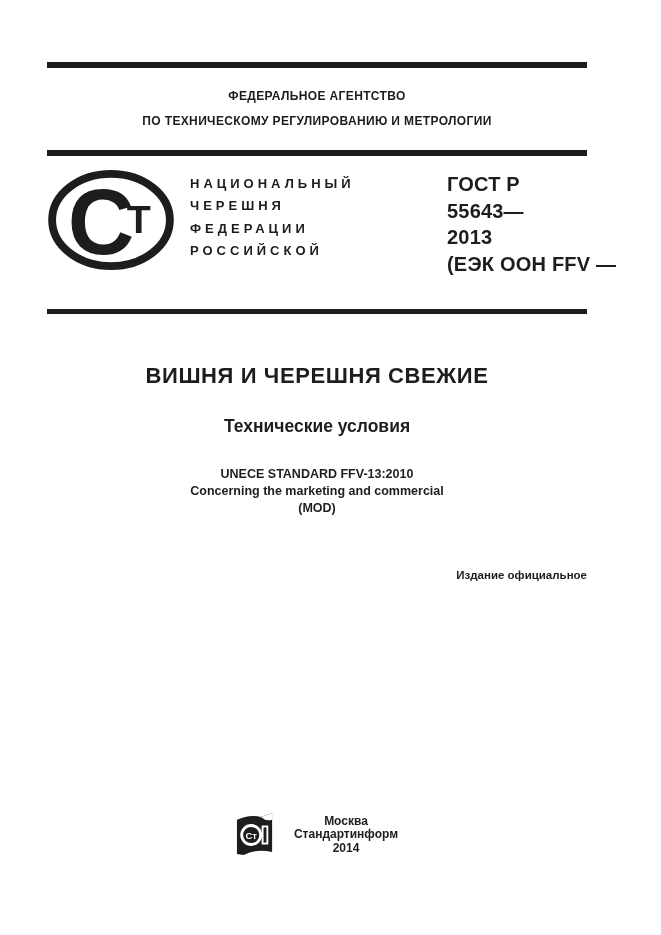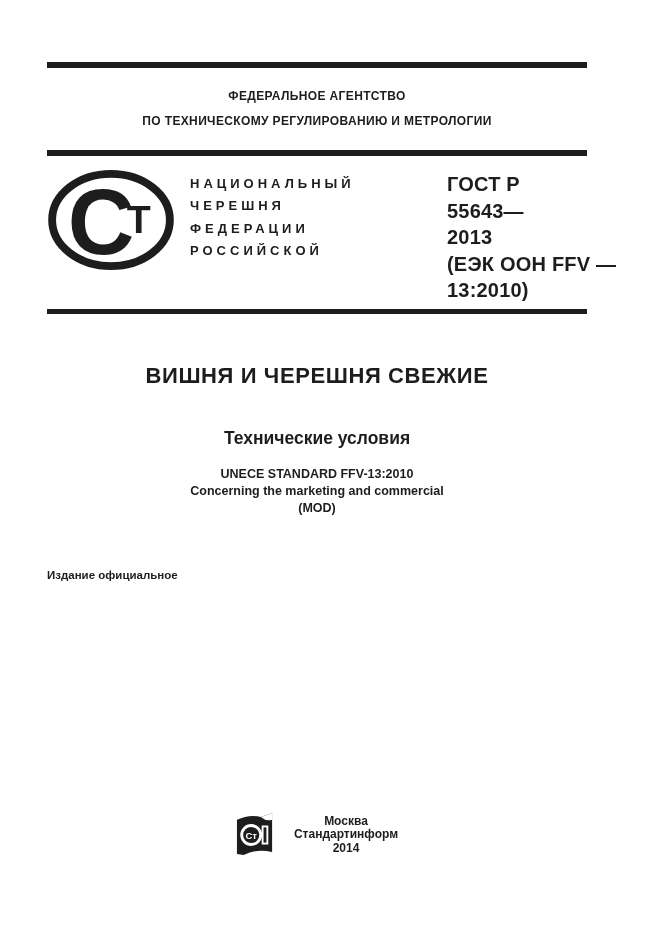--- a/index.html
+++ b/index.html
@@ -77,42 +77,42 @@
     top: 363px;
     width: 540px;
     text-align: center;
     font-weight: bold;
     font-size: 22px;
     letter-spacing: 0.6px;
   }
   .subtitle {
     position: absolute;
     left: 47px;
-    top: 428px;
+    top: 416px;
     width: 540px;
     text-align: center;
     font-weight: bold;
     font-size: 17.5px;
   }
   .unece {
     position: absolute;
     left: 47px;
     top: 466px;
     width: 540px;
     text-align: center;
     font-weight: bold;
     font-size: 12.5px;
     line-height: 17px;
   }
   .edition {
     position: absolute;
     left: 47px;
     top: 569px;
     width: 540px;
-    text-align: left;
+    text-align: right;
     font-weight: bold;
     font-size: 11.5px;
   }
 
   .imprint {
     position: absolute;
     left: 47px;
     top: 812px;
     width: 540px;
     display: flex;
@@ -156,21 +156,20 @@
     <div>ЧЕРЕШНЯ</div>
     <div>ФЕДЕРАЦИИ</div>
     <div>РОССИЙСКОЙ</div>
   </div>
 
   <div class="designation">
     <div>ГОСТ Р</div>
     <div>55643—</div>
     <div>2013</div>
     <div>(ЕЭК ООН FFV —</div>
-    <div>13:2010)</div>
   </div>
 
   <div class="rule rule-bottom"></div>
 
   <div class="main-title">ВИШНЯ И ЧЕРЕШНЯ СВЕЖИЕ</div>
   <div class="subtitle">Технические условия</div>
 
   <div class="unece">
     <div>UNECE STANDARD FFV-13:2010</div>
     <div>Concerning the marketing and commercial</div>

